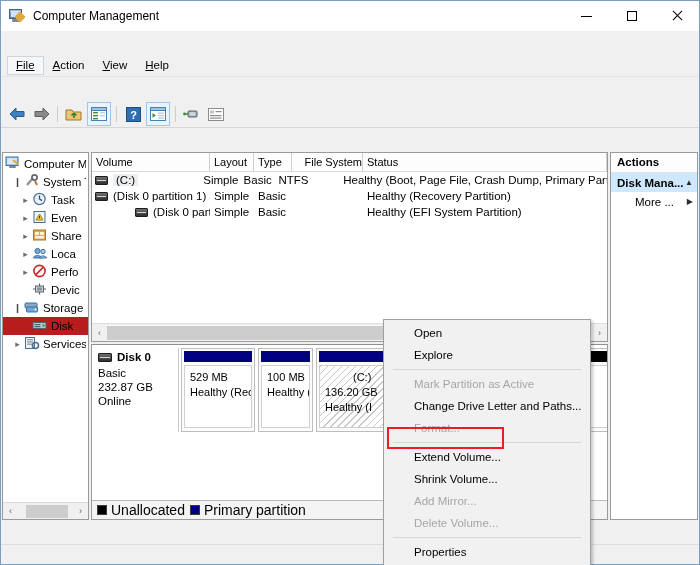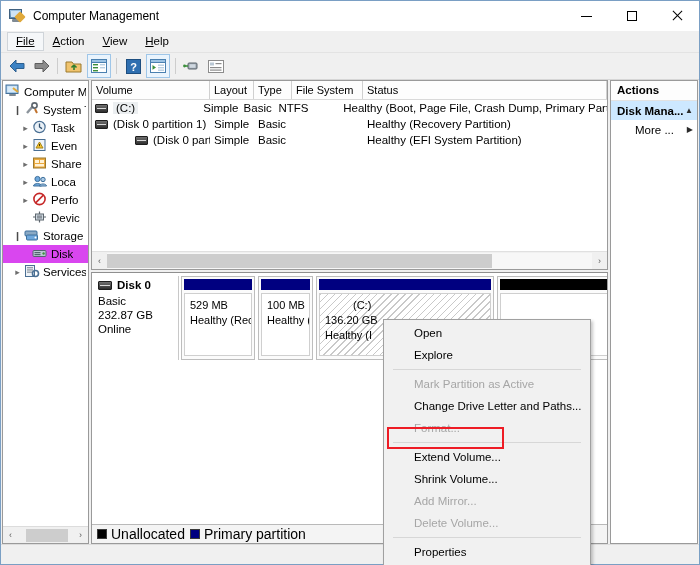--- a/index.html
+++ b/index.html
@@ -5,21 +5,21 @@
   html,body{margin:0;padding:0;}
   body{
     width:700px;height:565px;overflow:hidden;
     font-family:"Liberation Sans","DejaVu Sans",sans-serif;
     font-size:11.5px;color:#000;background:#f0f0f0;
     -webkit-font-smoothing:antialiased;
   }
   .win{
     position:absolute;left:0;top:0;width:700px;height:565px;
     background:#f0f0f0;border:1px solid #7a9fc4;box-sizing:border-box;
-    display:flex;flex-direction:column;
+    display:flex;flex-direction:column;gap:24px;
   }
 
   
   .titlebar{height:30px;background:#ffffff;display:flex;align-items:center;flex:0 0 auto;position:relative;}
   .title-icon{width:17px;height:16px;margin-left:8px;margin-right:7px;position:relative;flex:0 0 auto;}
   .title-icon .mon{position:absolute;left:0;top:1px;width:13px;height:10px;background:linear-gradient(#9fc3e3,#5a86b0);border:1px solid #40617f;box-sizing:border-box;}
   .title-icon .mon:after{content:"";position:absolute;left:1px;top:1px;width:9px;height:6px;background:#cfe3f4;}
   .title-icon .base{position:absolute;left:3px;top:11px;width:9px;height:3px;background:#7f8a94;border-radius:1px;}
   .title-icon .wrench{position:absolute;left:7px;top:5px;width:8px;height:8px;background:#e0a93b;transform:rotate(-45deg);border-radius:1px;}
   .title-text{font-size:12px;color:#000;flex:1 1 auto;}
@@ -45,21 +45,21 @@
   .tbsep{width:1px;height:16px;background:#cdcdcd;margin:0 3px;}
   svg{display:block;}
 
   
   .body{flex:1 1 auto;display:flex;min-height:0;background:#f0f0f0;padding:0 1px 0 1px;box-sizing:border-box;}
 
   
   .sidebar{width:87px;flex:0 0 auto;display:flex;flex-direction:column;border:1px solid #9a9a9a;background:#fff;box-sizing:border-box;margin:0;}
   .tree{flex:1 1 auto;overflow:hidden;position:relative;padding-top:2px;}
   .tnode{display:flex;align-items:center;height:18px;white-space:nowrap;font-size:11.5px;padding-right:2px;}
-  .tnode.sel{background:#d946ef;}
+  .tnode.sel{background:#b91c1c;}
   .tchev{width:13px;flex:0 0 auto;text-align:center;color:#6d6d6d;font-size:9px;line-height:18px;}
   .tchev.open{color:#4a4a4a;}
   .ticon{width:16px;height:16px;flex:0 0 auto;margin-right:3px;position:relative;}
   .tlabel{overflow:hidden;text-overflow:clip;}
   .hscroll{height:16px;background:#f0f0f0;border-top:1px solid #dcdcdc;display:flex;align-items:center;flex:0 0 auto;position:relative;}
   .hsb-arrow{width:15px;height:15px;display:flex;align-items:center;justify-content:center;color:#5a5a5a;font-size:9px;}
   .hsb-track{flex:1 1 auto;height:15px;background:#f0f0f0;position:relative;}
   .hsb-thumb{position:absolute;top:1px;height:13px;background:#cdcdcd;}
 
   
@@ -379,21 +379,21 @@
       </div>
     </div>
 
     <div class="center">
 
       <div class="vol-pane">
         <div class="vol-head">
           <div class="vh" style="width:118px;">Volume</div>
           <div class="vh" style="width:44px;">Layout</div>
           <div class="vh" style="width:38px;">Type</div>
-          <div class="vh" style="width:71px;">File System</div>
+          <div class="vh" style="width:71px;text-align:right;">File System</div>
           <div class="vh" style="flex:1 1 auto;">Status</div>
         </div>
         <div class="vol-rows">
 
           <div class="vrow">
             <div class="vc namecell" style="width:118px;">
               <span class="volicon"></span>
               <span class="vname sel">(C:)</span>
             </div>
             <div class="vc" style="width:44px;">Simple</div>

